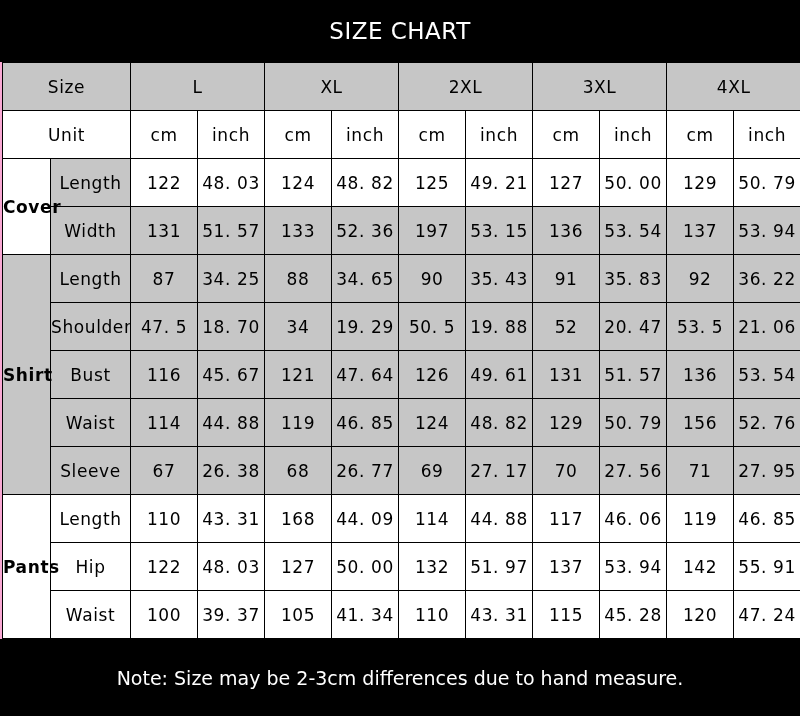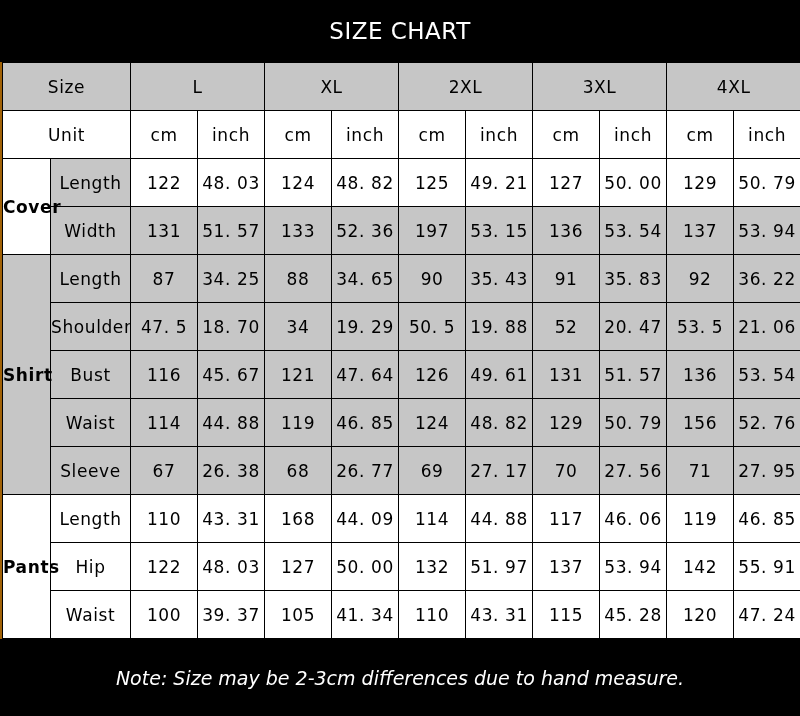--- a/index.html
+++ b/index.html
@@ -9,21 +9,21 @@
   }
   body {
     width: 800px;
     height: 716px;
     font-family: "DejaVu Sans", "Liberation Sans", sans-serif;
     overflow: hidden;
   }
   .sheet {
     width: 800px;
     height: 716px;
-    background: #a16207;
+    background: #f9a8d4;
     display: flex;
     flex-direction: column;
     box-sizing: border-box;
   }
   .title-bar {
     height: 62px;
     display: flex;
     align-items: center;
     justify-content: center;
     color: #ffffff;
@@ -86,21 +86,20 @@
     margin-left: 36px;
   }
   .note-bar {
     flex: 1;
     display: flex;
     align-items: center;
     justify-content: center;
     color: #ffffff;
     background: #000000;
     font-size: 19px;
-    font-style: italic;
   }
 </style>
 </head>
 <body>
 
 <div class="sheet">
 
   <div class="title-bar">SIZE CHART</div>
 
   <div class="table-wrap">

